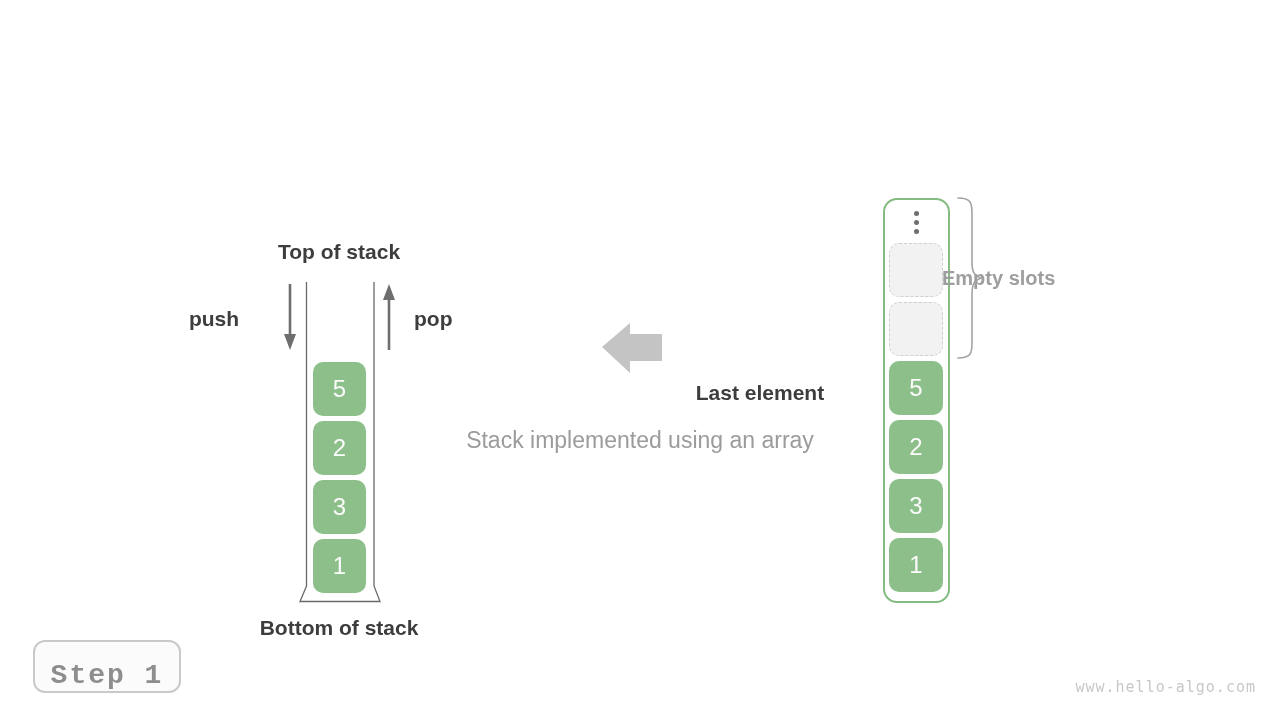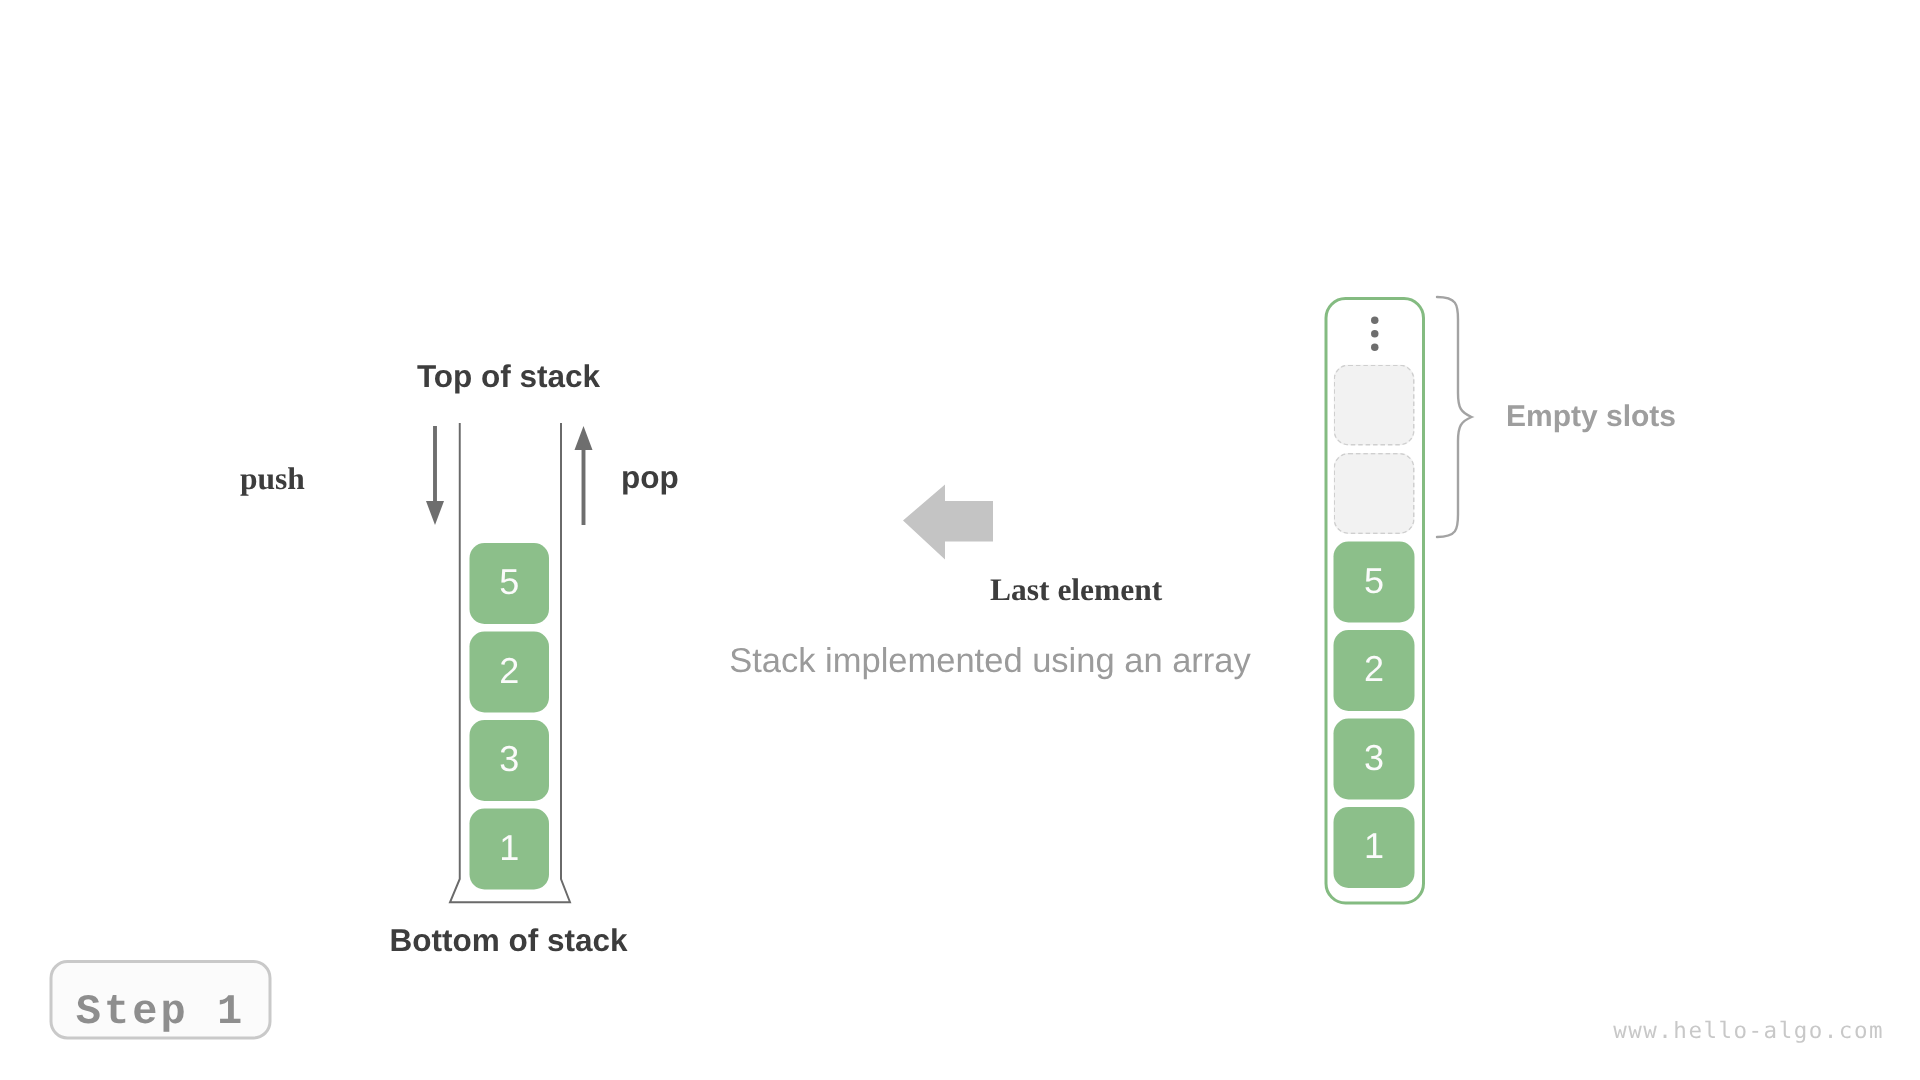--- a/index.html
+++ b/index.html
@@ -6,24 +6,24 @@
   .canvas{
     position:relative;width:1280px;height:720px;background:#fff;overflow:hidden;
     font-family:"Liberation Sans", sans-serif;
   }
   .abs{position:absolute;}
   .lbl{
     position:absolute;font-weight:700;font-size:21px;color:var(--dark-text);
     line-height:24px;white-space:nowrap;
   }
   .lbl.center{text-align:center;}
-  .lbl.right{text-align:left;font-family:Liberation Serif, serif;}
+  .lbl.right{text-align:center;}
   .lbl.gray{color:var(--gray-text);font-size:20px;}
   .caption{
-    position:absolute;left:440px;top:427px;width:440px;text-align:center;
+    position:absolute;left:420px;top:427px;width:440px;text-align:center;
     font-size:23px;color:var(--caption-gray);font-weight:400;
   }
   
   .cell-stack{
     position:absolute;left:313px;top:362px;width:53px;
     display:flex;flex-direction:column;gap:5px;
   }
   .cell{
     background:var(--green);border-radius:10px;height:54px;
     display:flex;align-items:center;justify-content:center;
@@ -114,21 +114,21 @@
     <div class="acell" style="top:161px">5</div>
     <div class="acell" style="top:220px">2</div>
     <div class="acell" style="top:279px">3</div>
     <div class="acell" style="top:338px">1</div>
   </div>
 
   <svg class="abs" style="left:956px;top:196px" width="28" height="164" viewBox="0 0 28 164">
     <path d="M2,2 C15,2 16,7 16,17 L16,66 C16,76 18,79 25,82 C18,85 16,88 16,98 L16,147 C16,157 15,162 2,162" fill="none" stroke="#A3A3A3" stroke-width="1.6" stroke-linecap="round"></path>
   </svg>
 
-  <div class="lbl gray" style="left:1004px;top:266px">Empty slots</div>
+  <div class="lbl gray" style="left:942px;top:266px">Empty slots</div>
   <div class="lbl right" style="left:660px;top:381px;width:200px">Last element</div>
 
   <div class="step-badge">
     <span>Step 1</span>
   </div>
   <div class="watermark">www.hello-algo.com</div>
 
 </div>
 
 </body></html>

